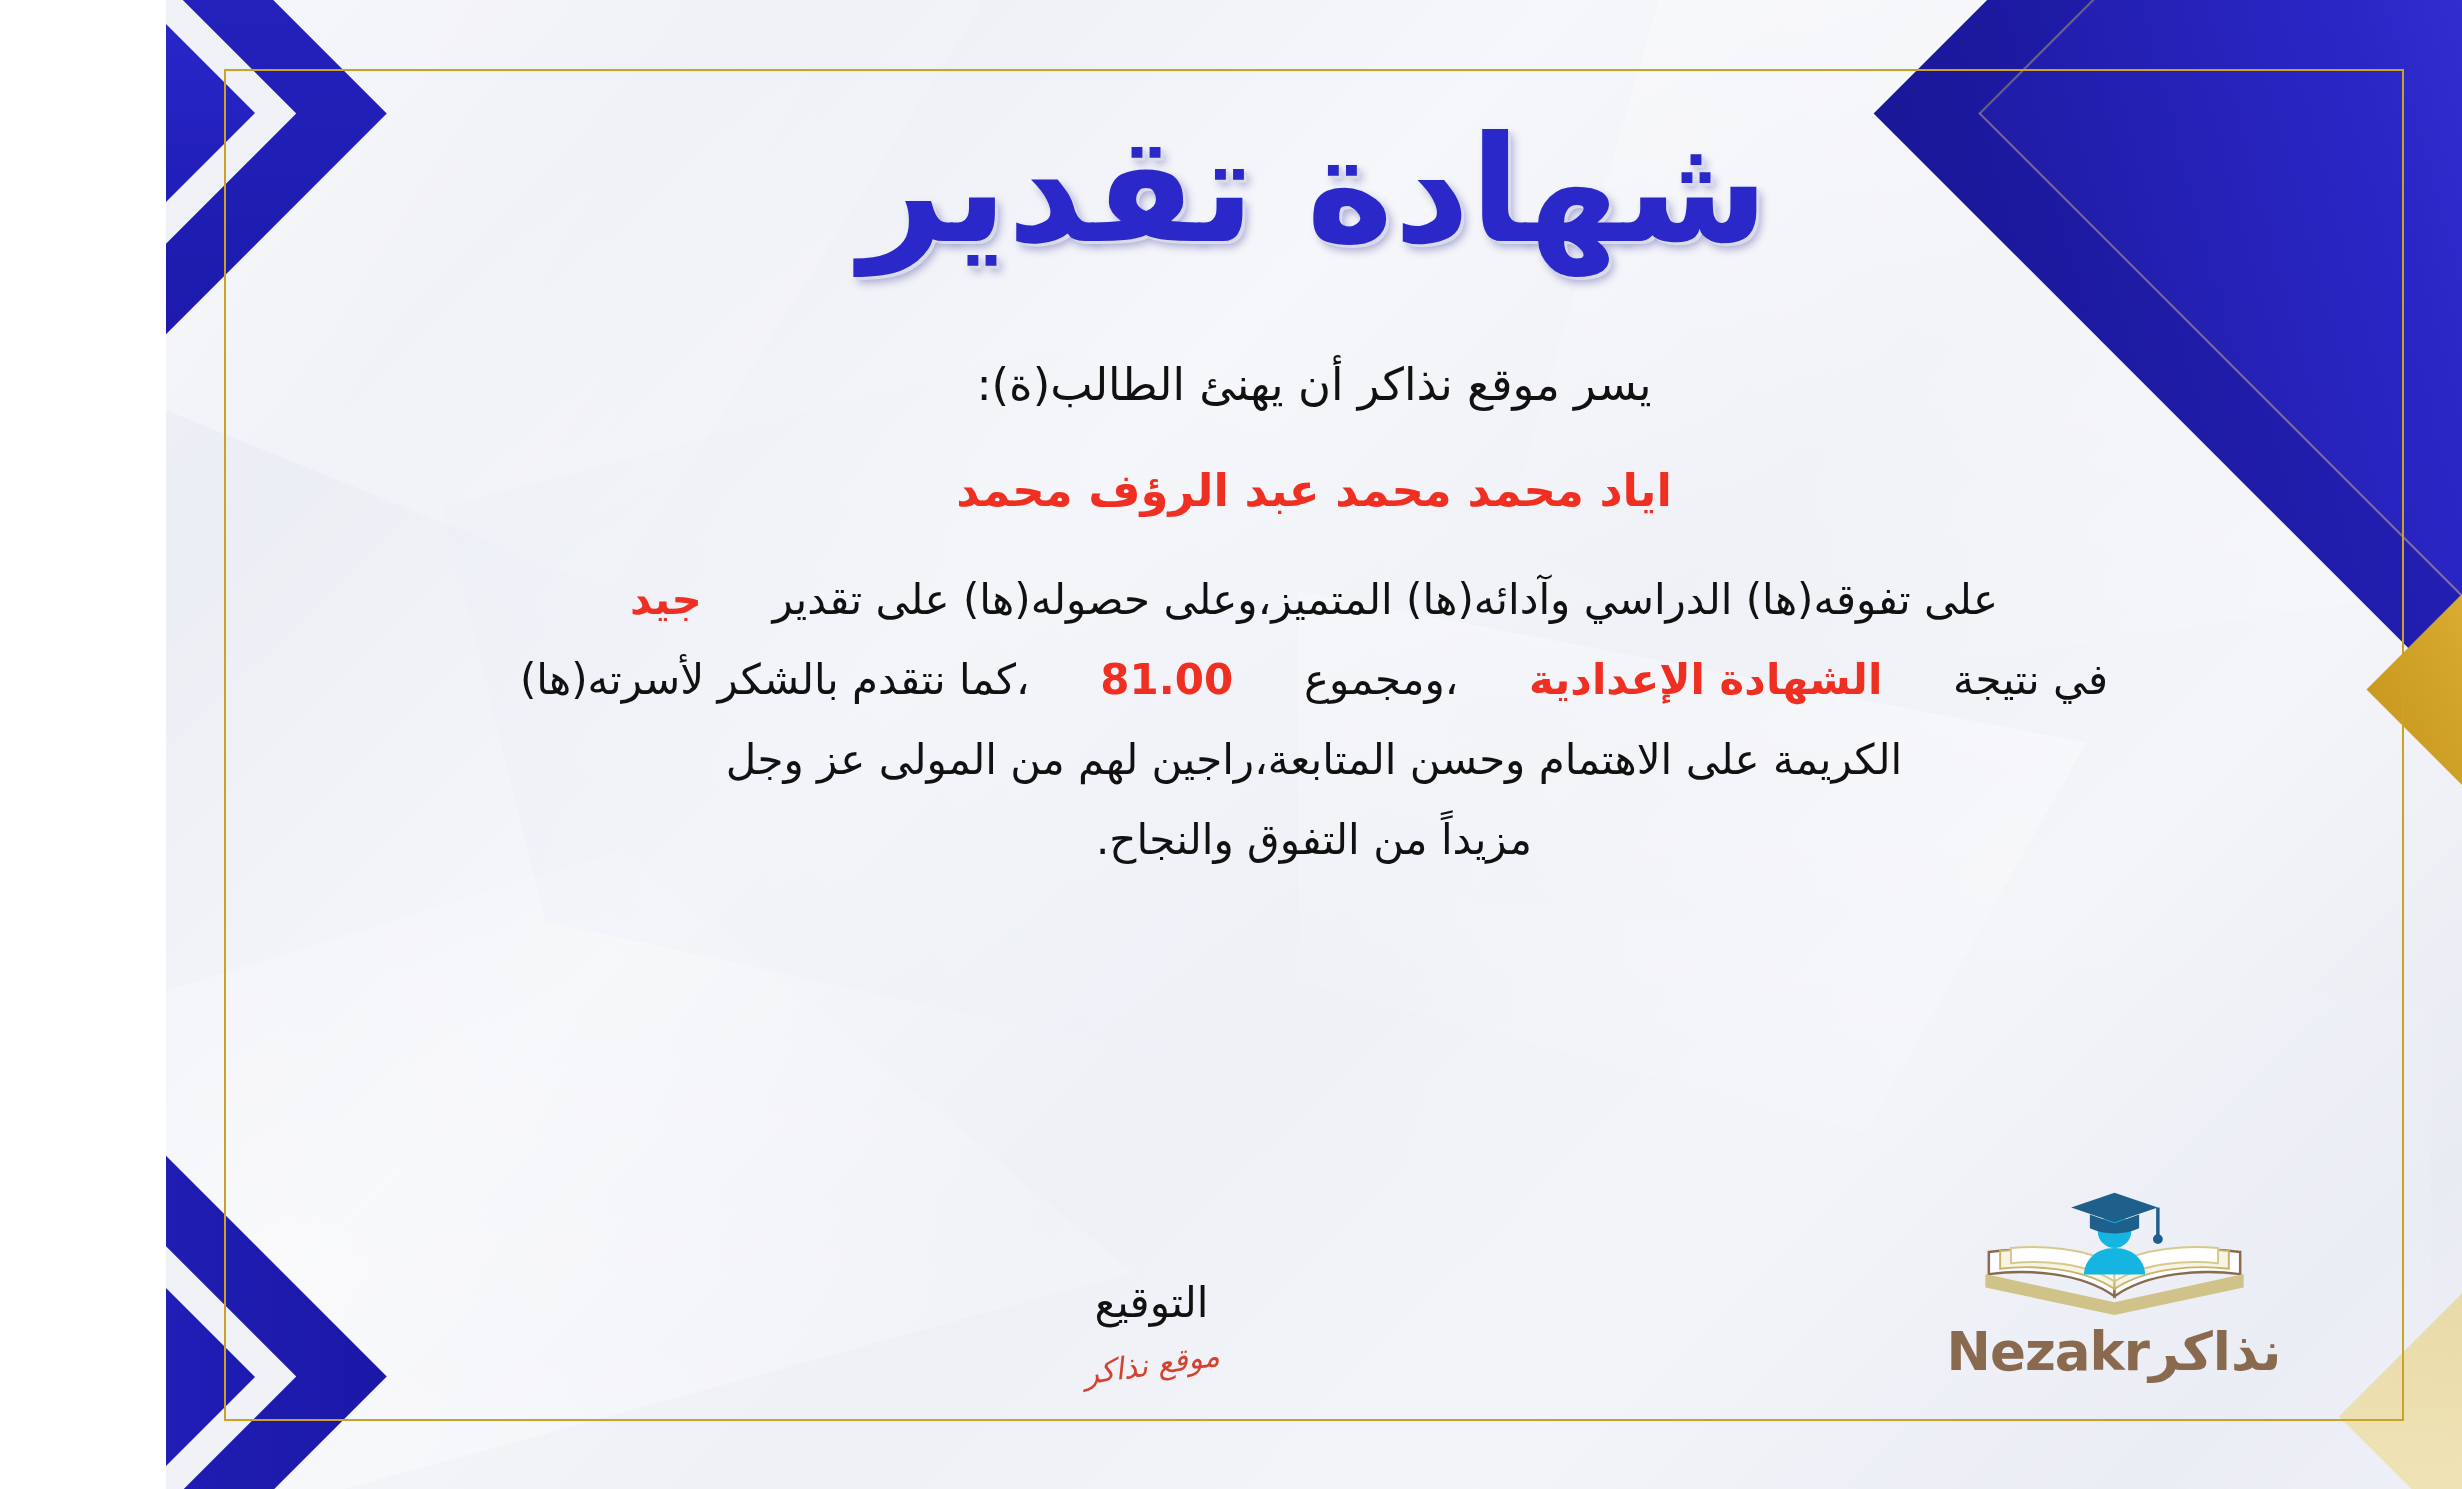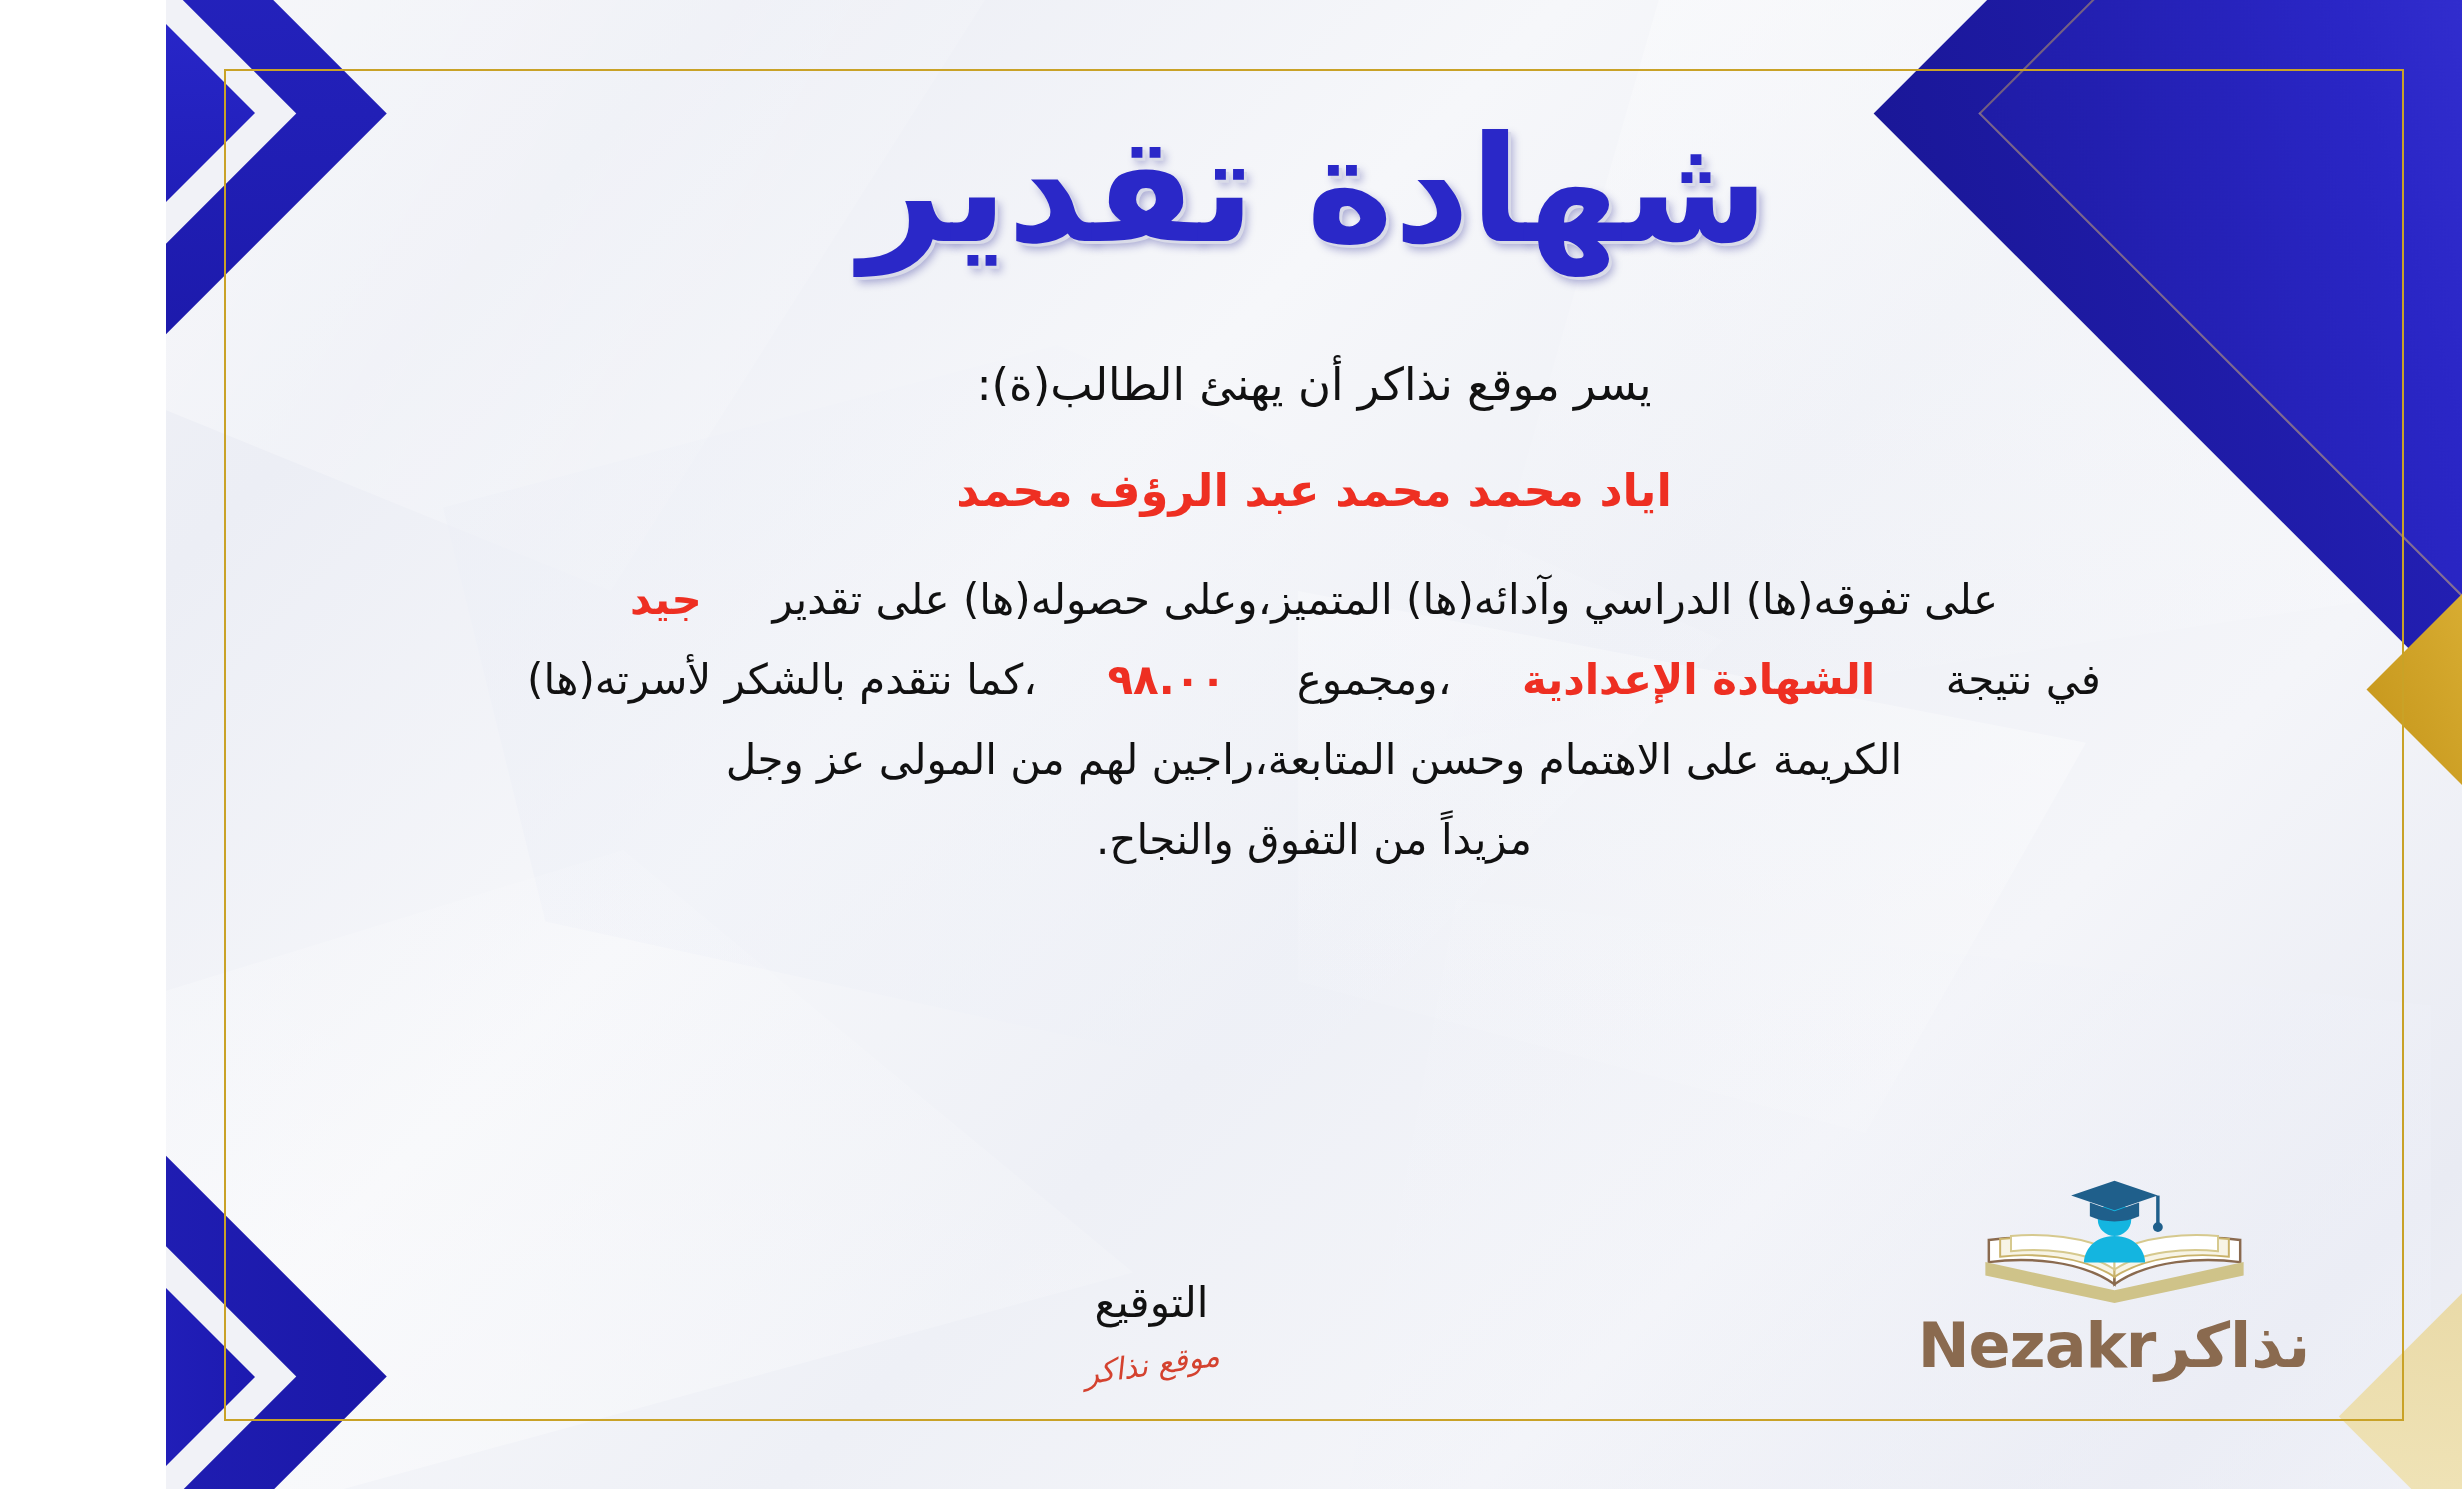--- a/index.html
+++ b/index.html
@@ -210,21 +210,21 @@
     order: 1;
     display: flex;
     flex-direction: column;
     align-items: center;
     min-width: 443px;
     margin-left: 128px;
   }
   .logo-mark { width: 345px; height: 148px; }
   .logo-text {
     margin-top: 0;
-    font-size: 62px;
+    font-size: 53px;
     font-weight: 700;
     color: #8a6a4f;
     letter-spacing: -1px;
     white-space: nowrap;
   }
   .spacer-col { order: 3; min-width: 246px; }
 </style>
 </head>
 <body>
 
@@ -278,21 +278,21 @@
         <span>على تفوقه(ها) الدراسي وآدائه(ها) المتميز،وعلى حصوله(ها) على تقدير</span>
         <span class="sp"></span>
         <span class="hl">جيد</span>
         <br>
         <span>في نتيجة</span>
         <span class="sp"></span>
         <span class="hl">الشهادة الإعدادية</span>
         <span class="sp"></span>
         <span>،ومجموع</span>
         <span class="sp"></span>
-        <span class="hl">٩٨.٠٠</span>
+        <span class="hl">81.00</span>
         <span class="sp"></span>
         <span>،كما نتقدم بالشكر لأسرته(ها)</span>
         <br>
         <span>الكريمة على الاهتمام وحسن المتابعة،راجين لهم من المولى عز وجل</span>
         <br>
         <span>مزيداً من التفوق والنجاح.</span>
       </div>
 
     </div>
 

